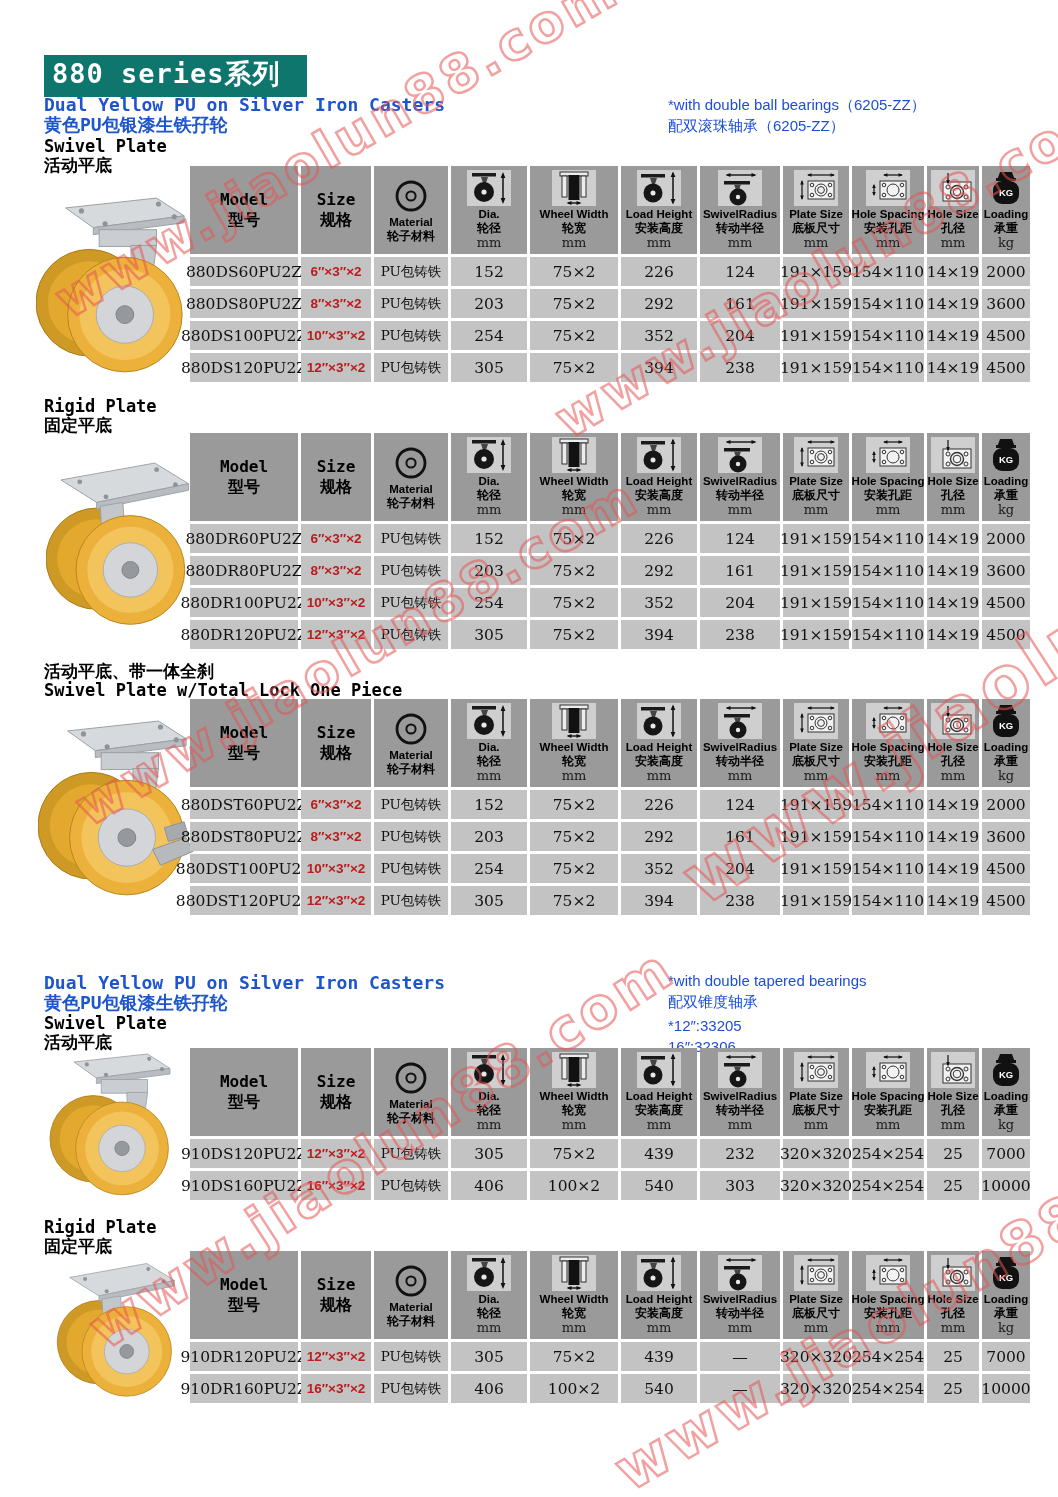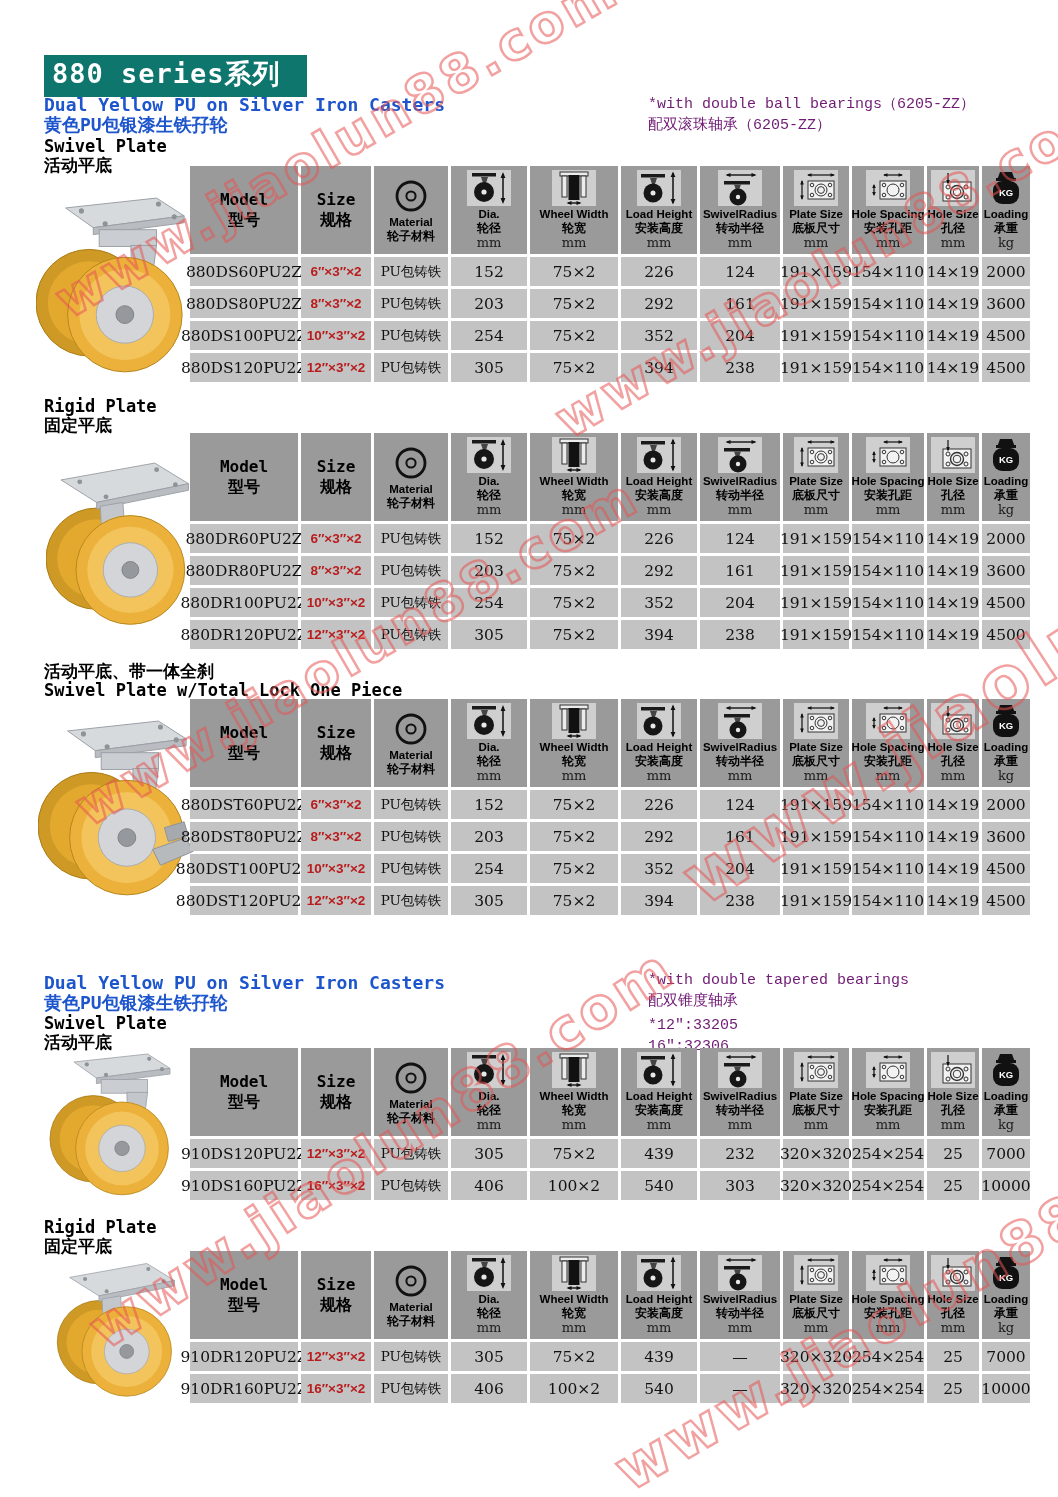--- a/index.html
+++ b/index.html
@@ -6,22 +6,22 @@
   .page{position:relative;width:1058px;height:1497px;background:#fff;overflow:hidden;
         font-family:"Liberation Sans",sans-serif;}
   
   .series-title{position:absolute;left:44px;background:#0f766e;color:#ffffff;
         font-family:"DejaVu Sans Mono",monospace;font-weight:bold;font-size:27px;
         line-height:38px;padding:0 26px 4px 8px;letter-spacing:1px;white-space:nowrap;}
   .sub{position:absolute;left:44px;color:#1d55cc;font-weight:bold;font-size:18px;
         line-height:20px;font-family:"DejaVu Sans Mono",monospace;white-space:nowrap;}
   .plate-label{position:absolute;left:44px;color:#000;font-weight:bold;font-size:17px;
         line-height:19px;font-family:"DejaVu Sans Mono",monospace;white-space:nowrap;}
-  .note{position:absolute;left:648px;font-family:Liberation Mono, monospace;font-size:15px;
-        line-height:21px;color:#701a75;white-space:nowrap;}
+  .note{position:absolute;left:668px;font-family:Liberation Sans, sans-serif;font-size:15px;
+        line-height:21px;color:#1d4ed8;white-space:nowrap;}
   
   .tbl{position:absolute;width:768px;}
   .trow{display:grid;grid-template-columns:108px 70px 74px 76px 88px 76px 80px 66px 72px 52px 48px;
         gap:3px;margin-top:3px;}
   .trow.thead{margin-top:0;}
   .hc{background:#9a9a9a;height:88px;display:flex;flex-direction:column;align-items:center;
         justify-content:center;text-align:center;overflow:hidden;}
   .hc .en{font-size:11.5px;font-weight:bold;line-height:13px;white-space:nowrap;color:#000;}
   .hc .zh{font-size:12px;font-weight:bold;line-height:14px;white-space:nowrap;color:#000;}
   .hc .big{font-size:16px;line-height:20px;font-family:"DejaVu Sans Mono",monospace;}

